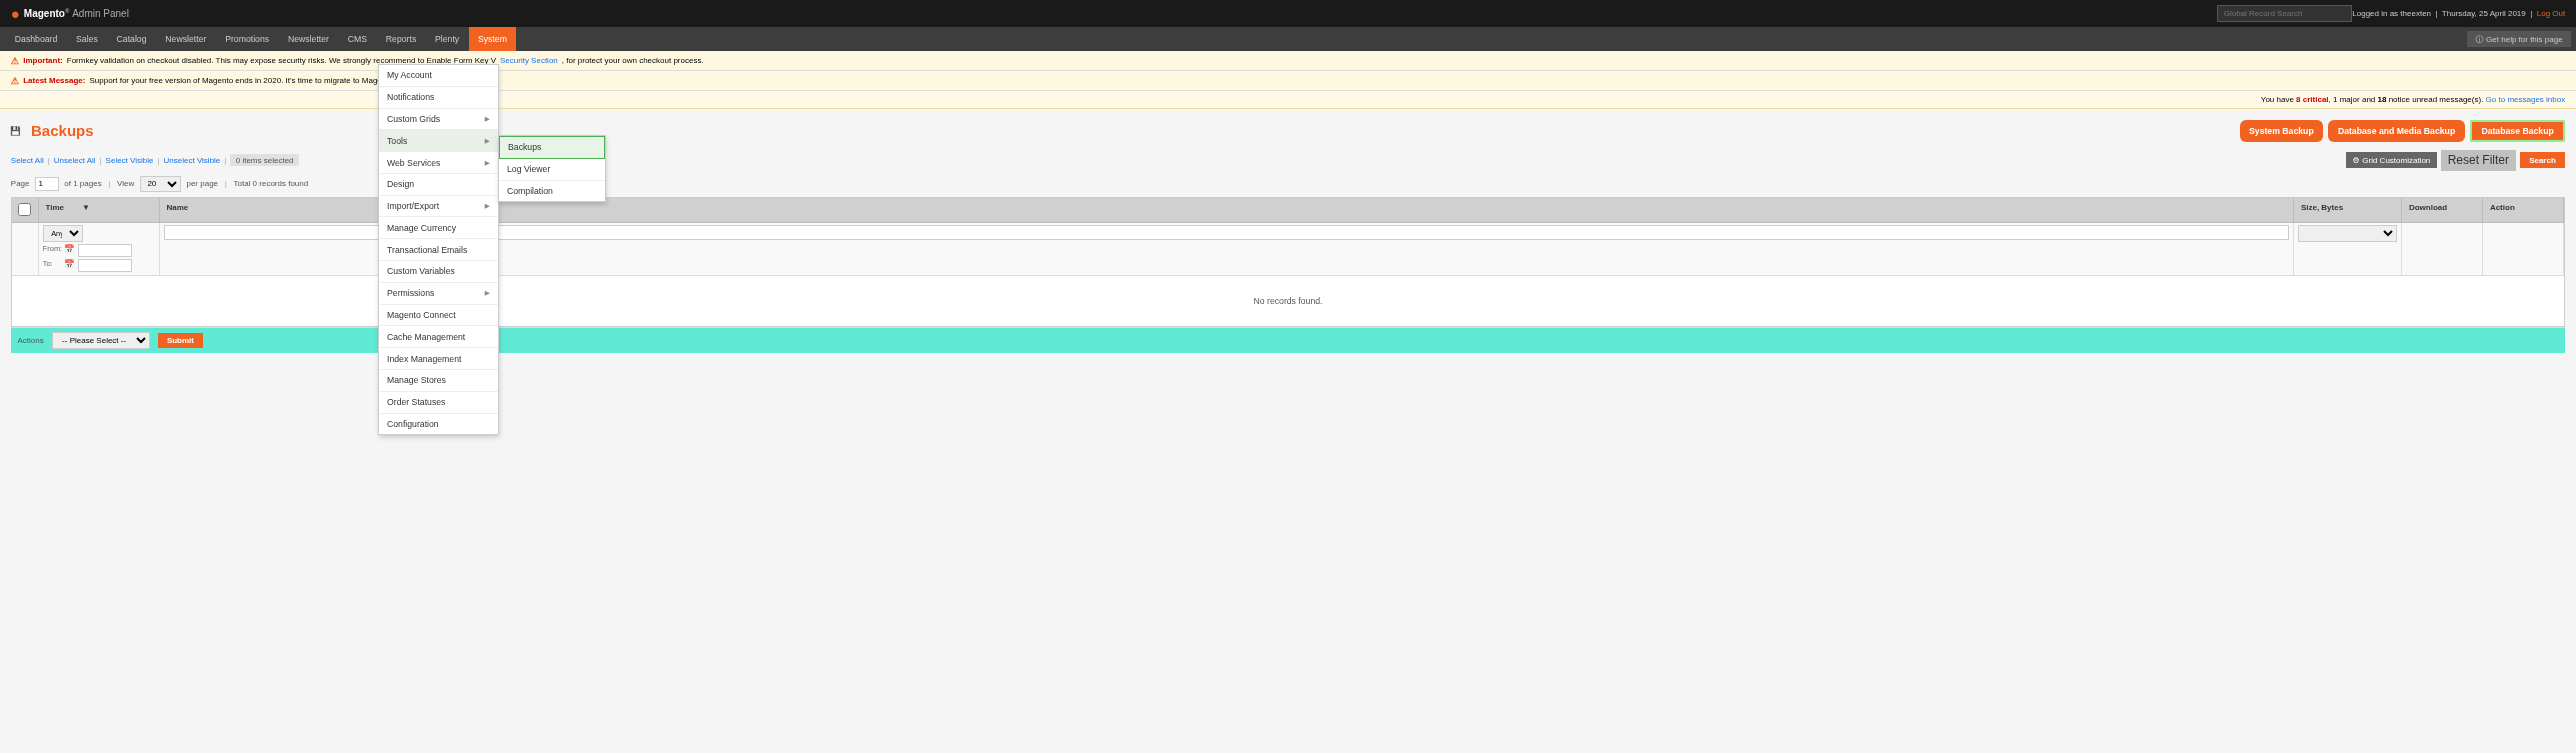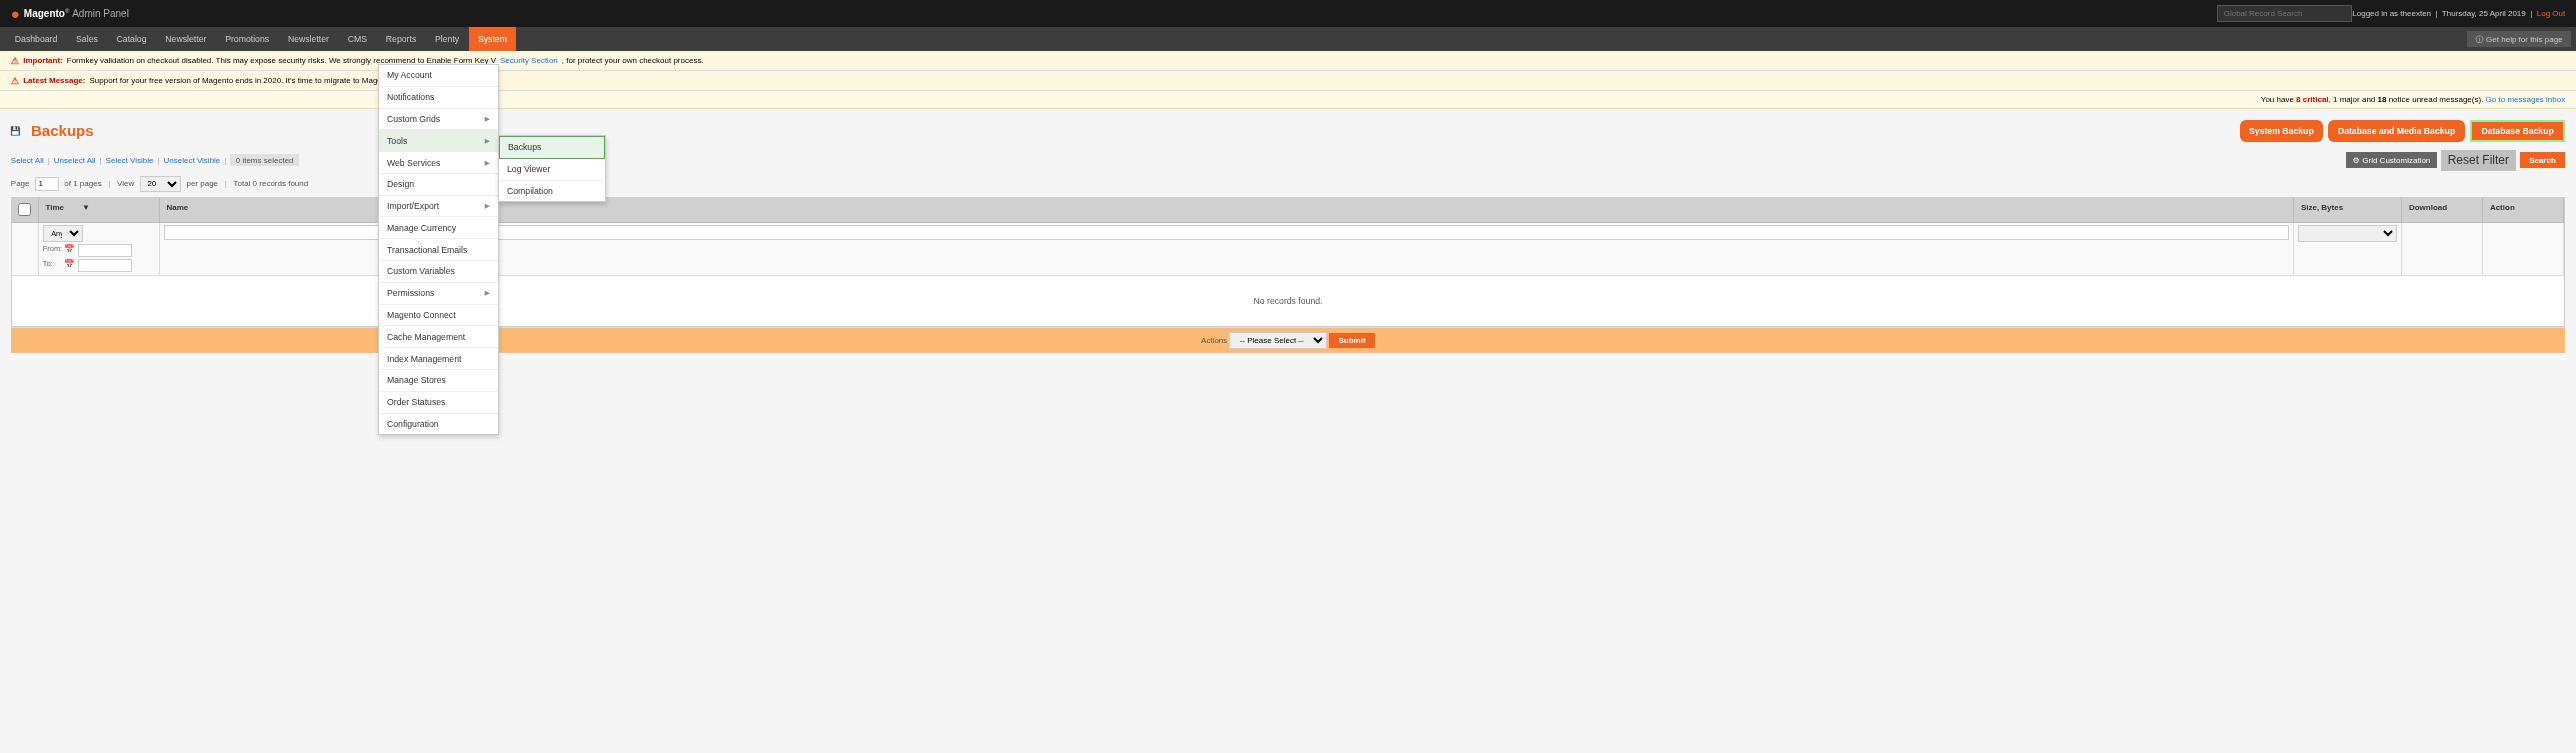--- a/index.html
+++ b/index.html
@@ -266,25 +266,24 @@
       text-align: center;
       padding: 20px;
       color: #555;
       font-size: 8.7px;
     }
 
     
     #actions-row {
       display: flex;
       align-items: center;
-      gap: 2px;
+      gap: 8px;
       padding: 4px 6.7px;
-      background: #fdba74;
+      background: #5eead4;
       border-top: 0.7px solid #ddd;
-      justify-content: center;
     }
     #actions-row label { font-size: 8px; color: #555; }
     #actions-select {
       padding: 2px 5.4px;
       border: 0.7px solid #ccc;
       font-size: 8px;
     }
     .submit-btn {
       background: #f26322;
       color: #fff;

